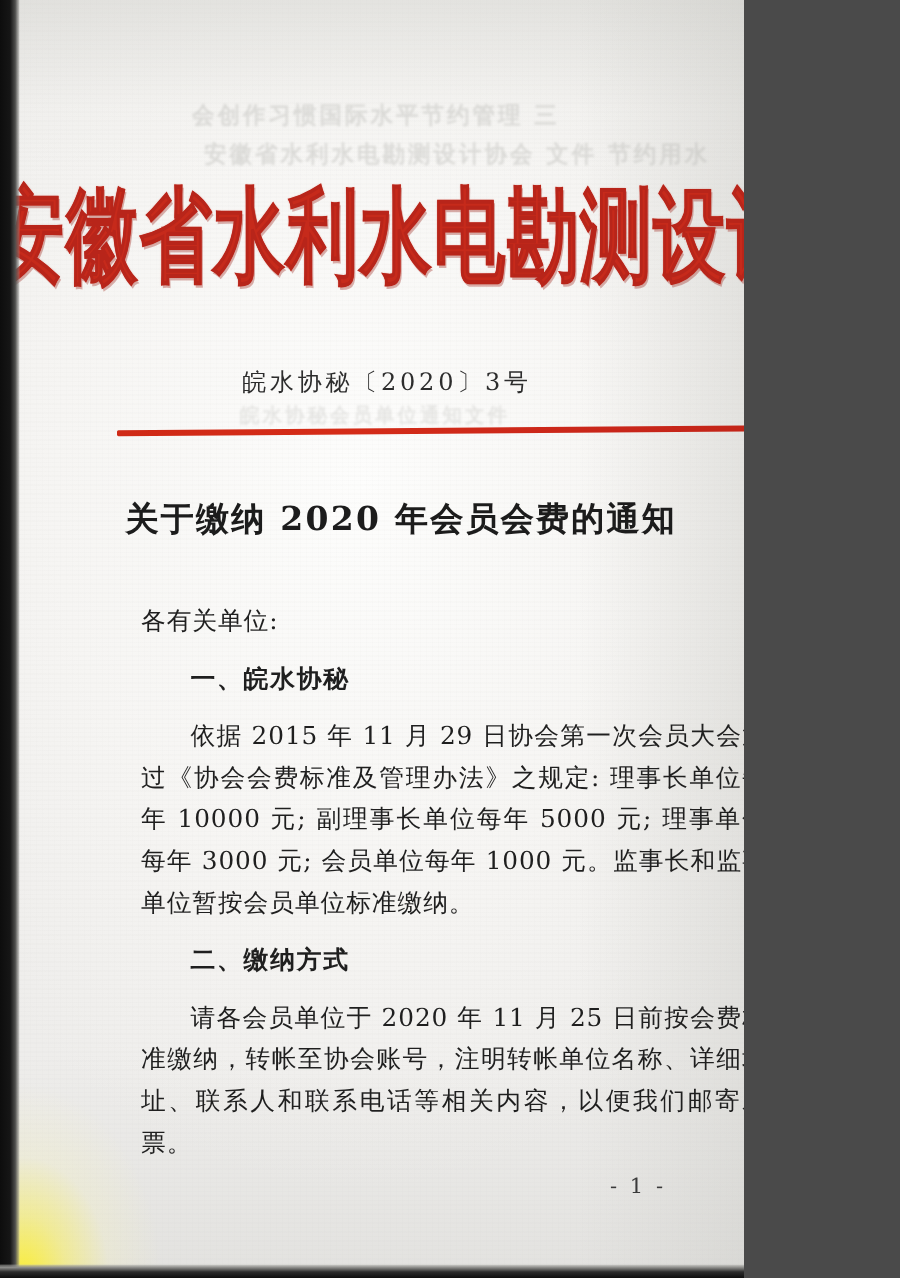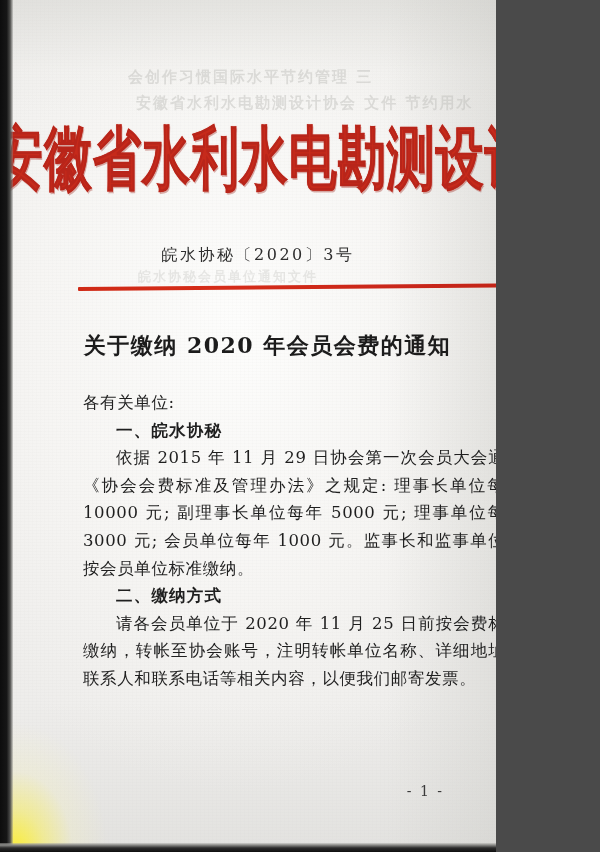--- a/index.html
+++ b/index.html
@@ -71,21 +71,21 @@
     font-family: "DejaVu Sans", sans-serif;
     font-weight: 700;
     letter-spacing: 2px;
     white-space: nowrap;
     transform: scaleY(1.04);
     filter: blur(.7px);
     user-select: none;
   }
   .ghost-1 { left: 128px; top: 68px; font-size: 15px; }
   .ghost-2 { left: 108px; top: 94px; font-size: 15px; margin-left: 28px; }
-  .ghost-3 { left: 138px; top: 268px; font-size: 13px; opacity: .3; text-align: right; }
+  .ghost-3 { left: 160px; top: 268px; font-size: 13px; opacity: .3; text-align: right; }
 
   
   .content { position: absolute; inset: 0; }
 
   .doc-title {
     position: absolute;
     left: 0; right: 0;
     top: 124px;
     text-align: center;
     color: #c62a1b;
@@ -144,21 +144,21 @@
     left: 83px;
     top: 389px;
     width: 440px;
     color: #1f1f1f;
     font-family: "DejaVu Serif", serif;
     font-size: 16.5px;
     line-height: 27.6px;
     letter-spacing: .6px;
     text-align: justify;
   }
-  .body p { margin: 0; }
+  .body p { margin: 11px; }
   .body .indent { text-indent: 2em; }
   .body .heading {
     text-indent: 2em;
     font-family: "DejaVu Sans", sans-serif;
     font-weight: 700;
     letter-spacing: 1.2px;
   }
 
   .page-number {
     position: absolute;

